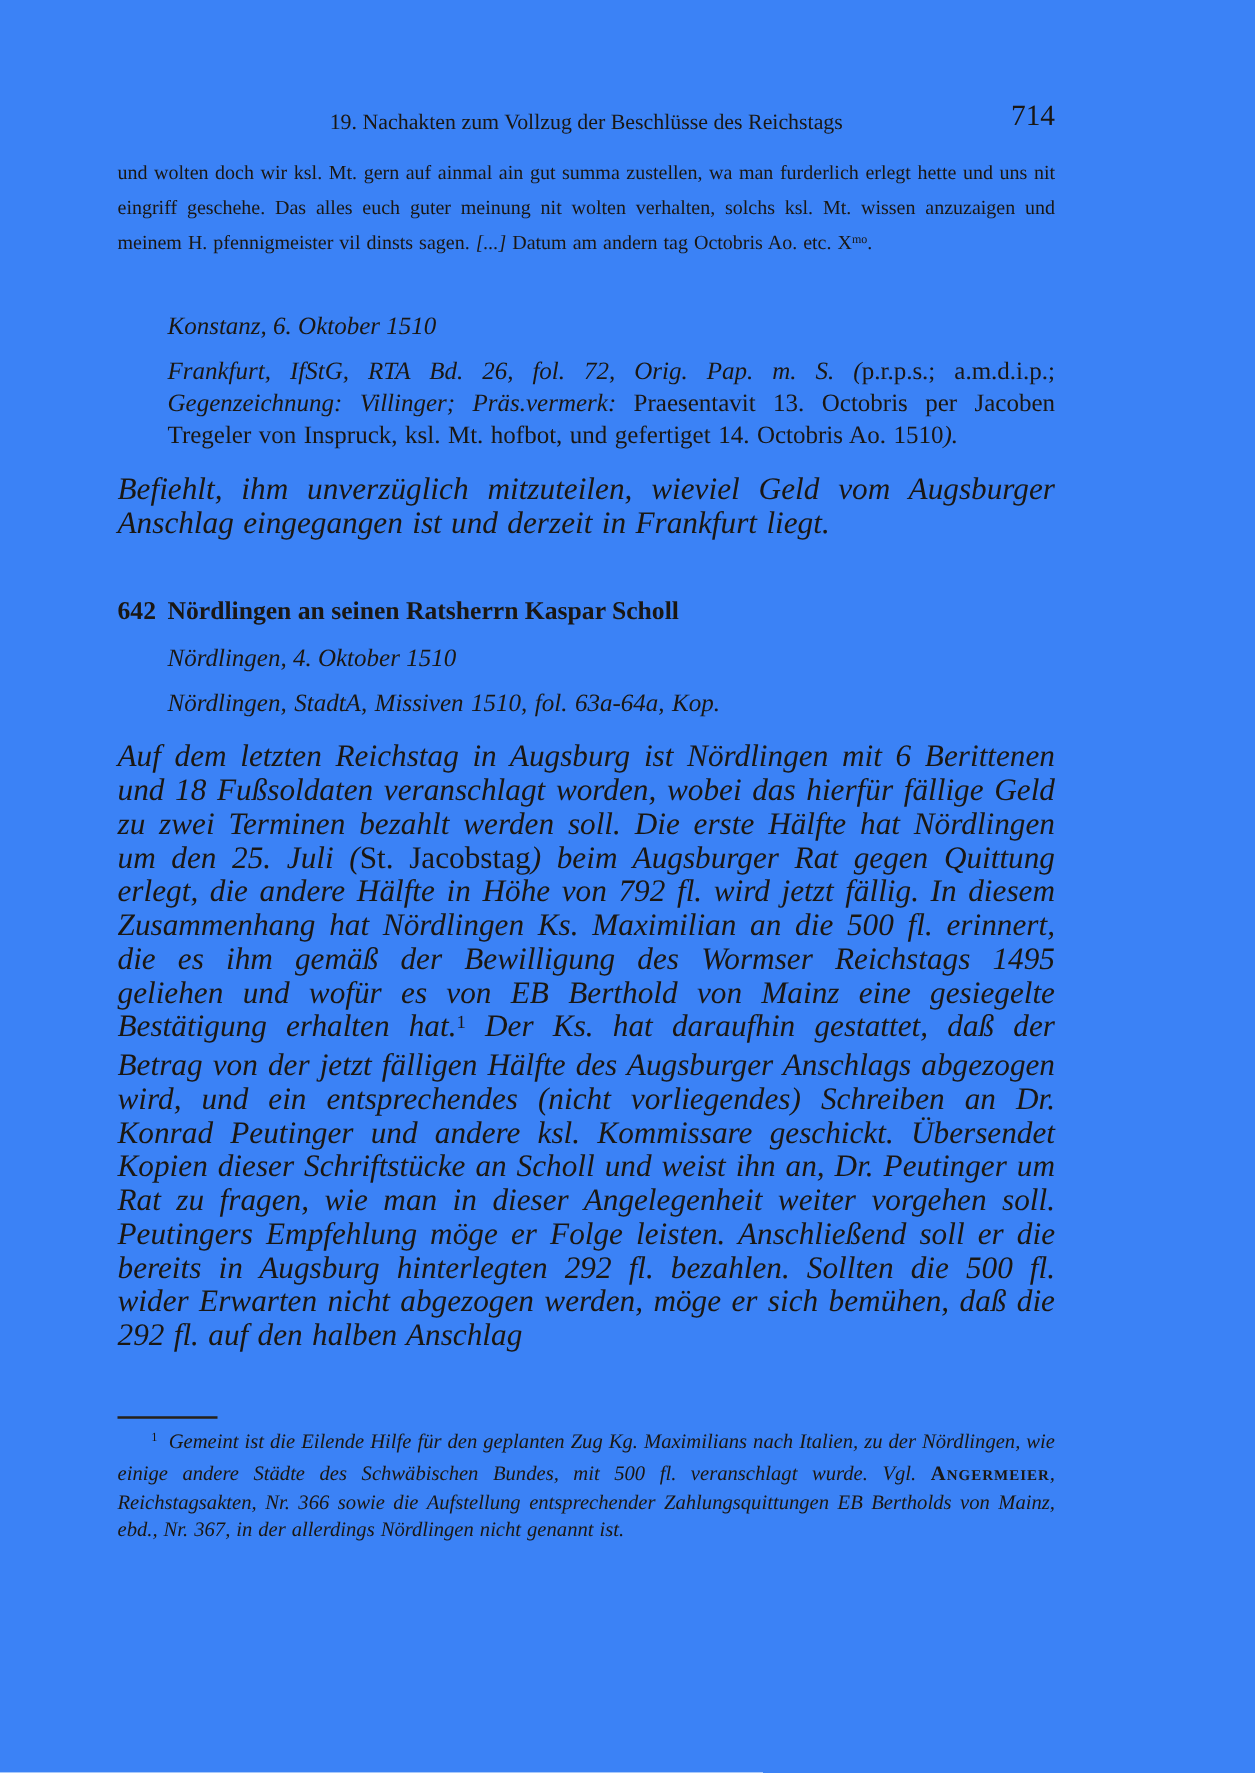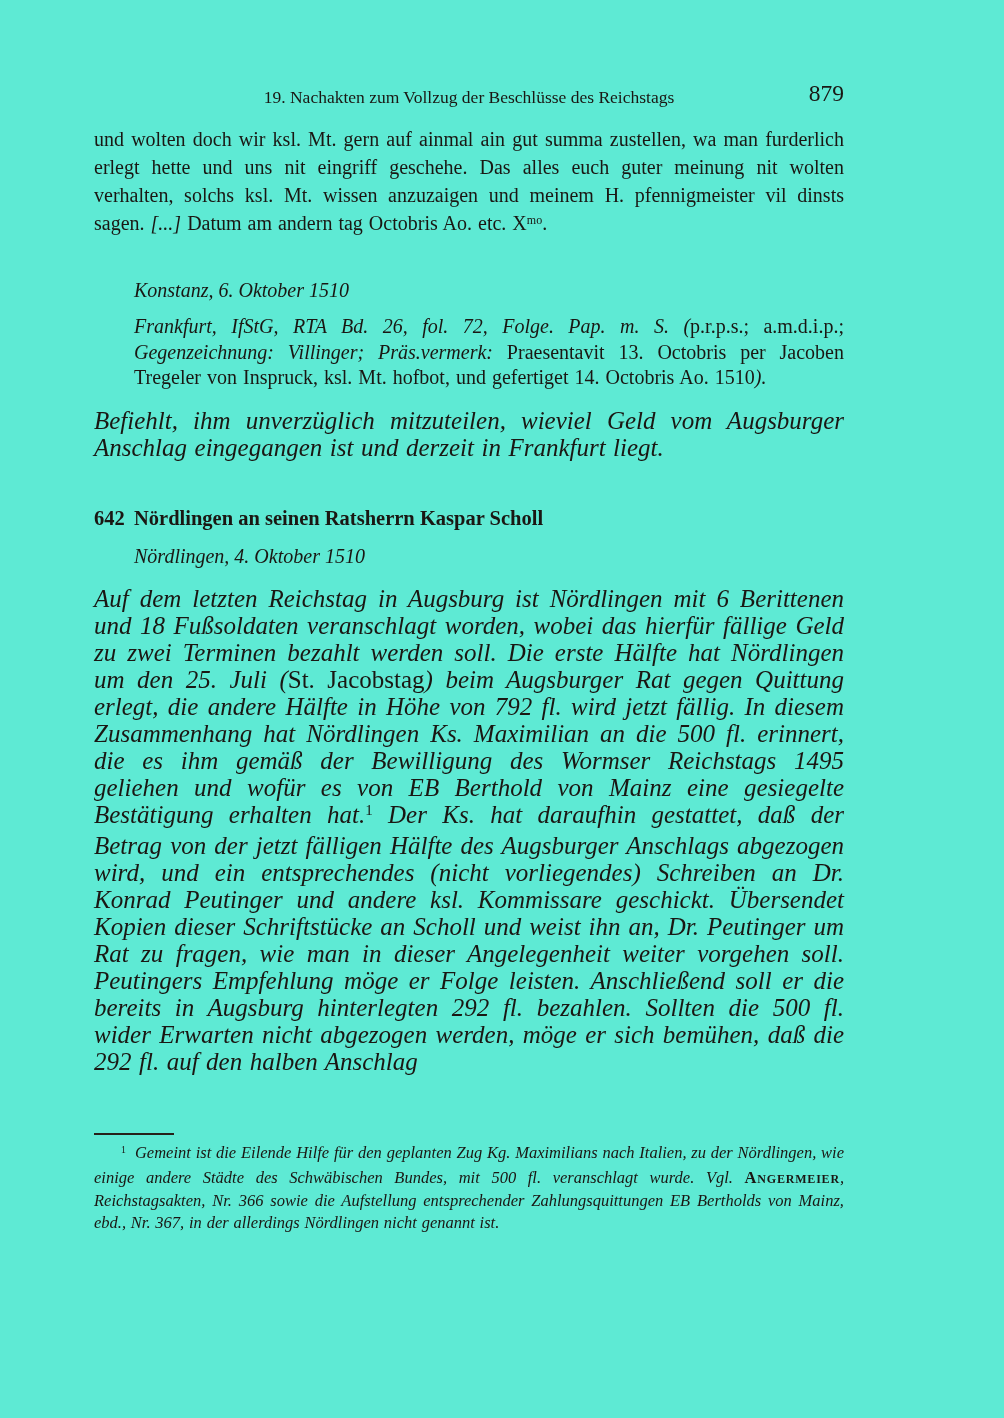--- a/index.html
+++ b/index.html
@@ -1,20 +1,20 @@
 <!DOCTYPE html>
 <html lang="de"><head>
 <meta charset="utf-8">
 <style>
   html, body { margin: 0; padding: 0; background: #ffffff; }
   .page {
     position: relative;
     width: 1004px;
     height: 1418px;
-    background: #5eead4;
+    background: #3b82f6;
     overflow: hidden;
     font-family: "Liberation Serif", "DejaVu Serif", serif;
     color: #1a1713;
   }
   .textblock {
     position: absolute;
     left: 94px;
     top: 82px;
     width: 750px;
   }
@@ -30,21 +30,21 @@
   .rh-num {
     position: absolute;
     right: 0;
     top: -4px;
     font-size: 23.5px;
     line-height: 30px;
   }
   
   .para {
     margin: 0;
-    font-size: 20px;
+    font-size: 16px;
     line-height: 28px;
     text-align: justify;
     word-spacing: 0.05em;
   }
   .intro { margin-top: 13px; }
   sup.sup, sup.fn-ref {
     font-size: 60%;
     vertical-align: baseline;
     position: relative;
     top: -0.5em;
@@ -120,37 +120,38 @@
   }
 </style>
 </head>
 <body>
 
 <div class="page">
   <div class="textblock">
 
     <header class="running-head">
       <span class="rh-title">19. Nachakten zum Vollzug der Beschlüsse des Reichstags</span>
-      <span class="rh-num">879</span>
+      <span class="rh-num">714</span>
     </header>
 
     <p class="para intro"><span>und wolten doch wir ksl. Mt. gern auf ainmal ain gut summa zustellen, wa man furderlich erlegt hette und uns nit eingriff geschehe. Das alles euch guter meinung nit wolten verhalten, solchs ksl. Mt. wissen anzuzaigen und meinem H. pfennigmeister vil dinsts sagen. </span><span class="it">[...]</span><span> Datum am andern tag Octobris Ao. etc. X</span><sup class="sup">mo</sup><span>.</span></p>
 
     <section class="entry entry-641">
       <p class="dateline">Konstanz, 6. Oktober 1510</p>
-      <p class="source"><span class="it">Frankfurt, IfStG, RTA Bd. 26, fol. 72, Folge. Pap. m. S. (</span><span class="rm">p.r.p.s.; a.m.d.i.p.; </span><span class="it">Gegenzeichnung: Villinger; Präs.vermerk: </span><span class="rm">Praesentavit 13. Octobris per Jacoben Tregeler von Inspruck, ksl. Mt. hofbot, und gefertiget 14. Octobris Ao. 1510</span><span class="it">).</span></p>
+      <p class="source"><span class="it">Frankfurt, IfStG, RTA Bd. 26, fol. 72, Orig. Pap. m. S. (</span><span class="rm">p.r.p.s.; a.m.d.i.p.; </span><span class="it">Gegenzeichnung: Villinger; Präs.vermerk: </span><span class="rm">Praesentavit 13. Octobris per Jacoben Tregeler von Inspruck, ksl. Mt. hofbot, und gefertiget 14. Octobris Ao. 1510</span><span class="it">).</span></p>
       <p class="summary">Befiehlt, ihm unverzüglich mitzuteilen, wieviel Geld vom Augsburger Anschlag eingegangen ist und derzeit in Frankfurt liegt.</p>
     </section>
 
     <section class="entry entry-642">
       <h2 class="entry-head">
         <span class="entry-num">642</span>
         <span class="entry-title">Nördlingen an seinen Ratsherrn Kaspar Scholl</span>
       </h2>
       <p class="dateline">Nördlingen, 4. Oktober 1510</p>
+      <p class="source it">Nördlingen, StadtA, Missiven 1510, fol. 63a-64a, Kop.</p>
       <p class="summary"><span>Auf dem letzten Reichstag in Augsburg ist Nördlingen mit 6 Berittenen und 18 Fußsoldaten veranschlagt worden, wobei das hierfür fällige Geld zu zwei Terminen bezahlt werden soll. Die erste Hälfte hat Nördlingen um den 25. Juli (</span><span class="rm">St. Jacobstag</span><span>) beim Augsburger Rat gegen Quittung erlegt, die andere Hälfte in Höhe von 792 fl. wird jetzt fällig. In diesem Zusammenhang hat Nördlingen Ks. Maximilian an die 500 fl. erinnert, die es ihm gemäß der Bewilligung des Wormser Reichstags 1495 geliehen und wofür es von EB Berthold von Mainz eine gesiegelte Bestätigung erhalten hat.</span><sup class="fn-ref rm">1</sup><span> Der Ks. hat daraufhin gestattet, daß der Betrag von der jetzt fälligen Hälfte des Augsburger Anschlags abgezogen wird, und ein entsprechendes (nicht vorliegendes) Schreiben an Dr. Konrad Peutinger und andere ksl. Kommissare geschickt. Übersendet Kopien dieser Schriftstücke an Scholl und weist ihn an, Dr. Peutinger um Rat zu fragen, wie man in dieser Angelegenheit weiter vorgehen soll. Peutingers Empfehlung möge er Folge leisten. Anschließend soll er die bereits in Augsburg hinterlegten 292 fl. bezahlen. Sollten die 500 fl. wider Erwarten nicht abgezogen werden, möge er sich bemühen, daß die 292 fl. auf den halben Anschlag</span></p>
     </section>
 
   </div>
 
   <footer class="footnotes">
     <hr class="fn-rule">
     <p class="footnote"><sup class="fn-num">1</sup><span class="it">Gemeint ist die Eilende Hilfe für den geplanten Zug Kg. Maximilians nach Italien, zu der Nördlingen, wie einige andere Städte des Schwäbischen Bundes, mit 500 fl. veranschlagt wurde. Vgl. </span><span class="sc">Angermeier</span><span class="it">, Reichstagsakten, Nr. 366 sowie die Aufstellung entsprechender Zahlungsquittungen EB Bertholds von Mainz, ebd., Nr. 367, in der allerdings Nördlingen nicht genannt ist.</span></p>
   </footer>
 </div>

